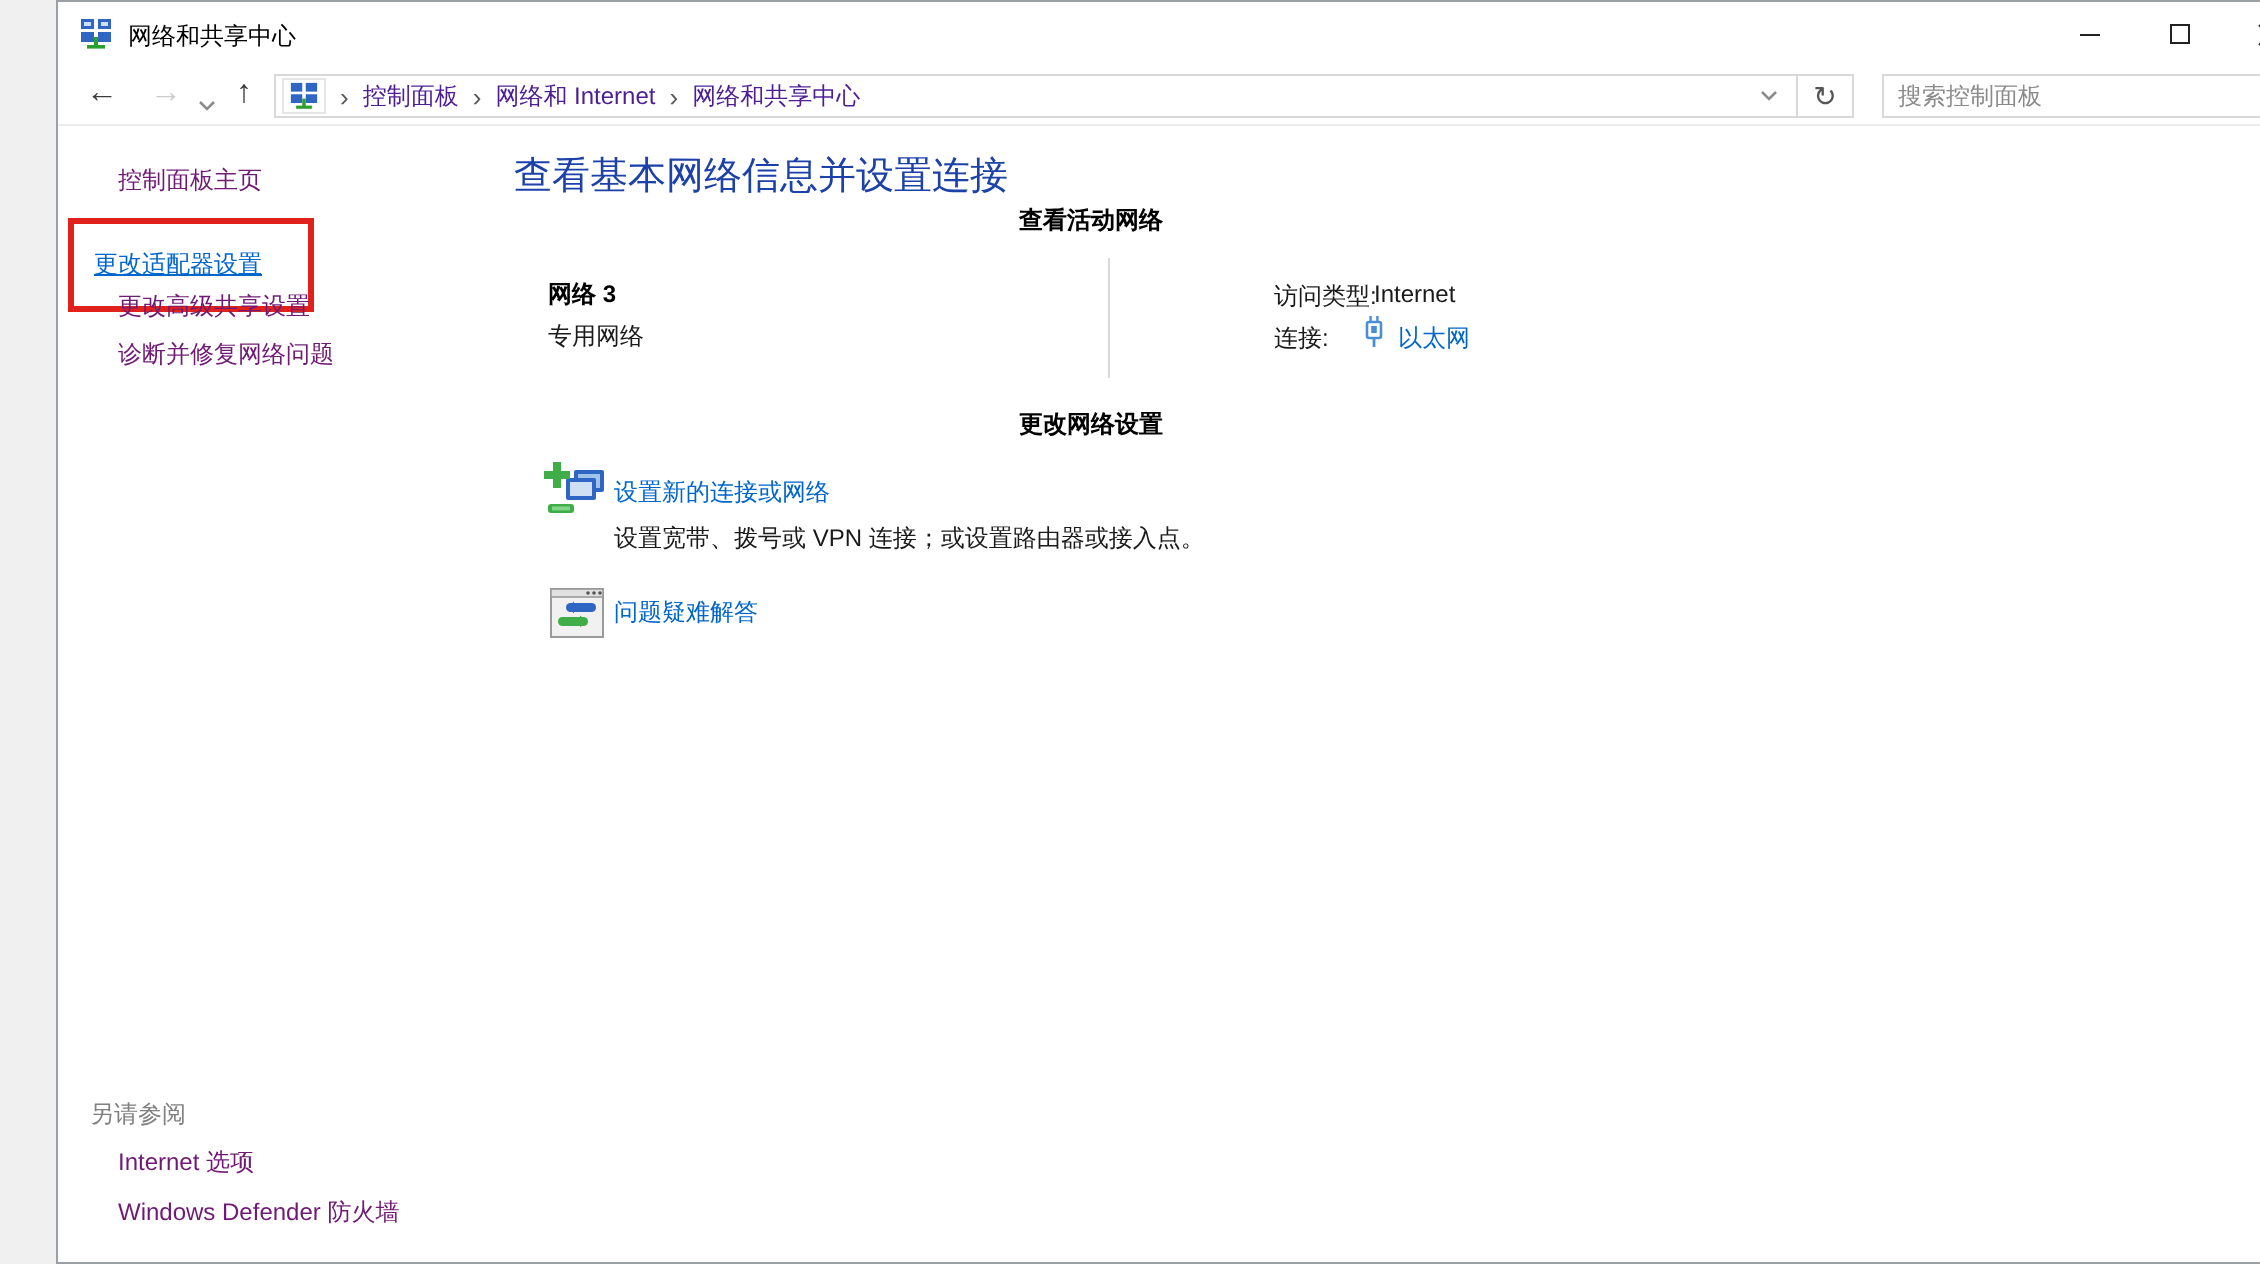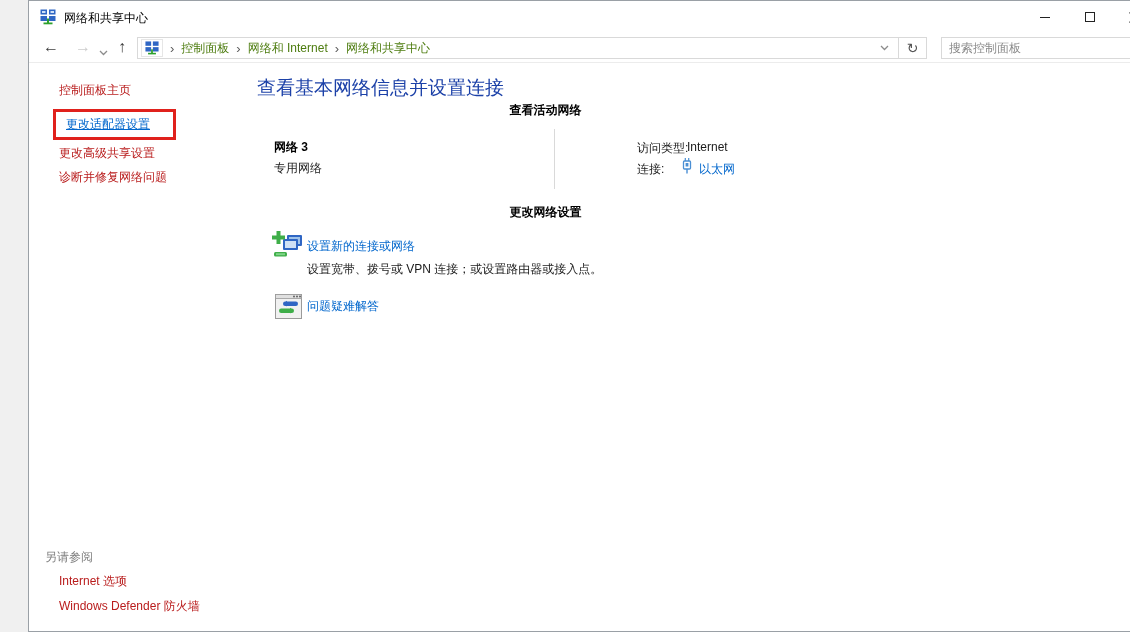--- a/index.html
+++ b/index.html
@@ -19,31 +19,31 @@
   
   .navbar { position:absolute; top:32px; left:0; right:0; height:30px; background:#fff; border-bottom:1px solid #ececec; }
   .nav-glyph { position:absolute; font-size:16px; line-height:1; top:6px; }
   .nav-back { left:14px; color:#3c3c3c; }
   .nav-fwd { left:46px; color:#cccccc; }
   .nav-chevron { position:absolute; left:70px; top:12px; }
   .nav-up { left:89px; color:#3c3c3c; }
   .addressbar { position:absolute; left:108px; top:4px; width:762px; height:22px; border:1px solid #d9d9d9; background:#fff; display:flex; align-items:center; }
   .crumb-icon-box { margin-left:3px; width:22px; height:18px; border:1px solid #e6e6e6; display:flex; align-items:center; justify-content:center; }
   .crumb-sep { color:#5a5a5a; font-size:13px; padding:0 7px; }
-  .crumb-item { color:#4d7c0f; white-space:nowrap; cursor:default; }
+  .crumb-item { color:#4c1d95; white-space:nowrap; cursor:default; }
   .addr-chevron { margin-left:auto; padding-right:9px; display:flex; }
   .refresh-btn { position:absolute; left:869px; top:4px; width:29px; height:22px; border:1px solid #d9d9d9; display:flex; align-items:center; justify-content:center; color:#555; font-size:14px; background:#fff; }
   .searchbox { position:absolute; left:912px; top:4px; width:210px; height:22px; border:1px solid #d9d9d9; background:#fff; display:flex; align-items:center;justify-content:space-between; }
   .searchbox input { flex:1; border:none; outline:none; font-size:12px; padding-left:7px; font-family:inherit; color:#333; background:transparent; min-width:0; }
   .searchbox input::placeholder { color:#8a8a8a; opacity:1; }
   .search-mag { margin-right:7px; display:flex; }
   
   .abs { position:absolute; white-space:nowrap; }
-  .side-link { color:#b91c1c; cursor:default; }
-  .red-box { position:absolute; left:24px; top:108px; width:123px; height:31px; border:3px solid #e0211c; display:flex; align-items:center; }
+  .side-link { color:#701a75; cursor:default; }
+  .red-box { position:absolute; left:5px; top:108px; width:123px; height:47px; border:3px solid #e0211c; display:flex; align-items:center; }
   .red-box .hl-link { margin-left:10px; color:#0066cc; text-decoration:underline; cursor:pointer; }
   .gray-text { color:#808080; }
   
   .main-heading { position:absolute; left:228px; top:74px; font-size:19px; color:#1c41a8; white-space:nowrap; }
   .section-hdr { position:absolute; left:228px; width:577px; display:flex; align-items:center;flex-direction:column; }
   .section-hdr .t { font-weight:bold; color:#000; white-space:nowrap; }
   .section-hdr .line { flex:1; height:1px; background:#d9d9d9; margin-left:10px; margin-top:2px; }
   .bold { font-weight:bold; color:#000; }
   .vdivider { position:absolute; left:525px; top:128px; width:1px; height:60px; background:#d9d9d9; }
   .link { color:#0066cc; cursor:pointer; }

